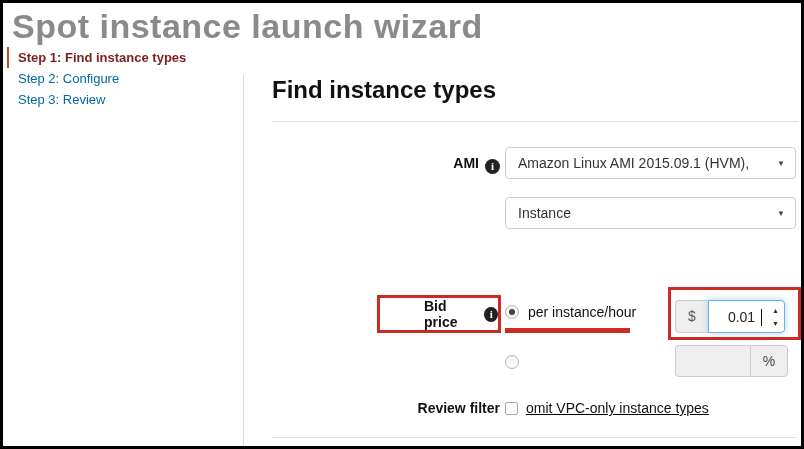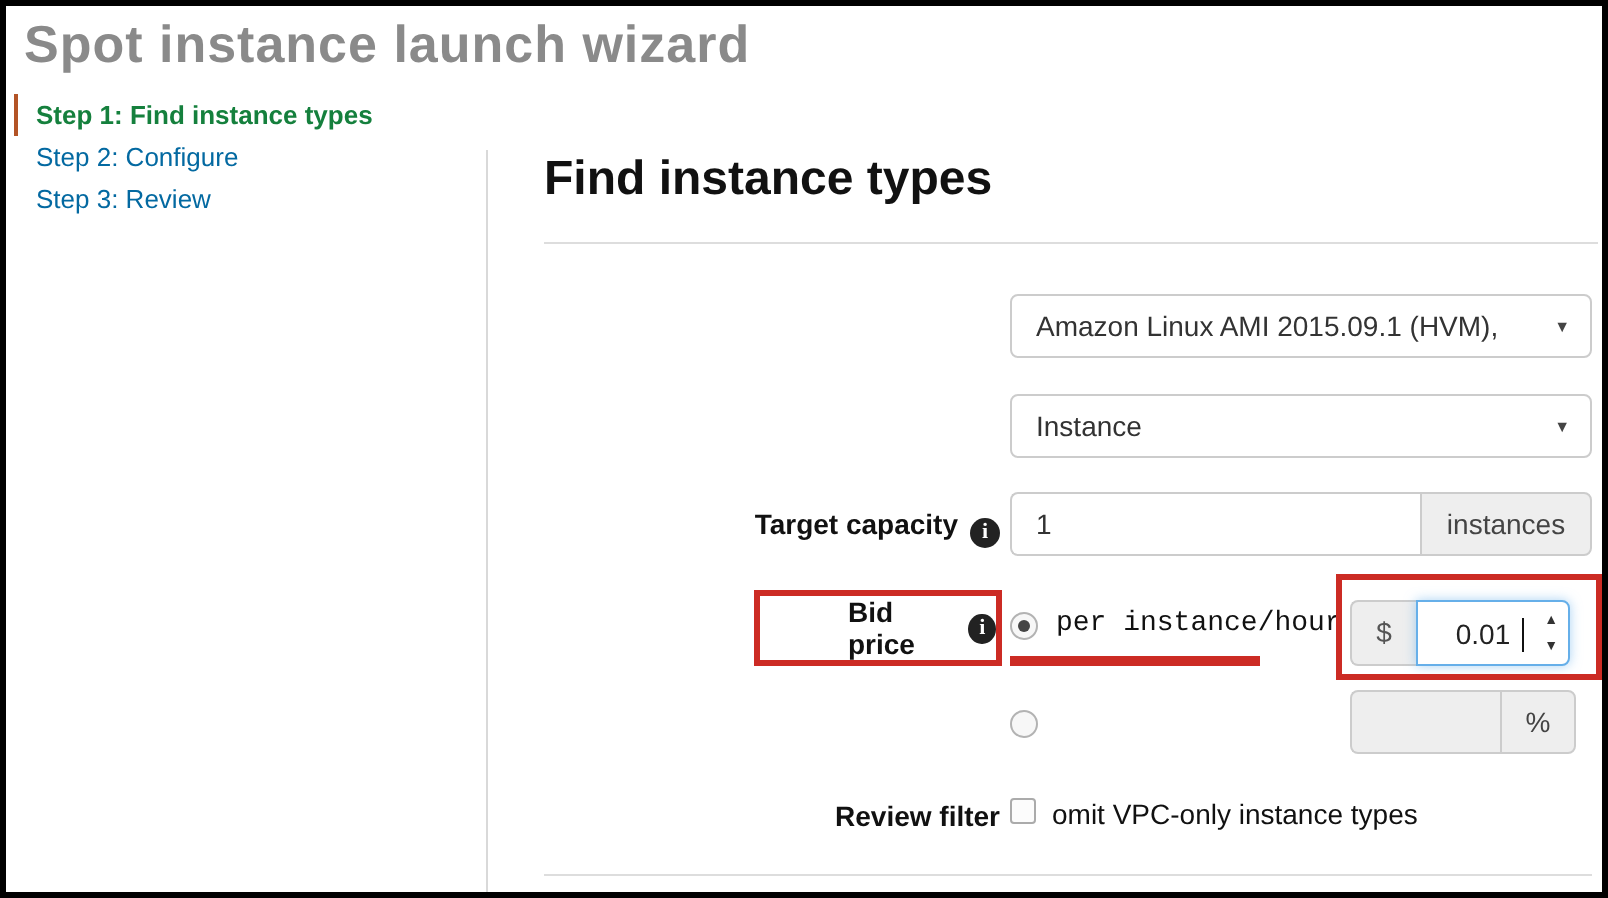--- a/index.html
+++ b/index.html
@@ -7,27 +7,27 @@
   body { font-family:"Liberation Sans", sans-serif; }
 
   .frame {
     position:relative; width:804px; height:449px;
     border:3px solid #000; background:#fff; overflow:hidden;
   }
 
   
   .page-title {
     position:absolute; left:9px; top:4px;
-    font-size:26px; font-weight:bold; color:#8a8a8a; letter-spacing:.5px;
+    font-size:34px; font-weight:bold; color:#8a8a8a; letter-spacing:.5px;
   }
   .steps { position:absolute; left:4px; top:44px; font-size:13px; }
   .step { line-height:21px; white-space:nowrap; cursor:pointer; }
   .step.active {
     border-left:2px solid #b35426; padding-left:9px;
-    font-weight:bold; color:#15803d;
+    font-weight:bold; color:#7f1d1d;
   }
   .step.link { padding-left:11px; color:#0369a1; }
 
   .vdivider {
     position:absolute; left:240px; top:72px; width:1px; height:371px;
     background:#d9d9d9;
   }
 
   
   .main-heading {
@@ -79,21 +79,21 @@
 
   
   .redbox { position:absolute; border:3px solid #cc2b24; }
   .label-box {
     left:374px; top:292px; width:124px; height:38px;
     display:flex; align-items:center; justify-content:center;
   }
   .label-box .blabel { font-size:14px; font-weight:bold; color:#111;margin-left:44px; }
   .price-box { left:665px; top:284px; width:133px; height:53px; }
 
-  .radio-row { position:absolute; display:flex; align-items:flex-end;font-family:Liberation Mono, monospace; }
+  .radio-row { position:absolute; display:flex; align-items:center; }
   .radio {
     width:14px; height:14px; border:1px solid #b3b3b3; border-radius:50%;
     background:#f7f7f7; display:inline-flex; align-items:center;
     justify-content:center; cursor:pointer; flex:0 0 auto;
   }
   .radio .dot { width:6px; height:6px; border-radius:50%; background:#444; }
   .rlabel { font-size:14px; color:#111; margin-left:9px; white-space:nowrap; }
 
   .red-underline {
     position:absolute; left:502px; top:325px; width:125px; height:5px;
@@ -127,21 +127,21 @@
   .pct-input {
     width:75px; height:32px; background:#eee; border:1px solid #ccc;
     border-right:0; border-radius:4px 0 0 4px;
   }
   .addon-pct { width:38px; border-radius:0 4px 4px 0; }
 
   
   .net-row { position:absolute; left:269px; top:396px; width:527px; height:18px; }
   .net-row .flabel { line-height:18px; }
   .net-control {
-    position:absolute; left:233px; top:0; display:flex; align-items:flex-start; height:18px;
+    position:absolute; left:233px; top:0; display:flex; align-items:center; height:18px;text-decoration:underline;
   }
   .checkbox {
     width:13px; height:13px; border:1px solid #ababab; border-radius:2px;
     background:#fcfcfc; cursor:pointer; flex:0 0 auto;
   }
   .cblabel { font-size:14px; color:#111; margin-left:8px; white-space:nowrap; }
 </style>
 </head>
 <body>
 
@@ -154,48 +154,40 @@
     <div class="step link">Step 2: Configure</div>
     <div class="step link">Step 3: Review</div>
   </nav>
 
   <div class="vdivider"></div>
 
   <div class="main-heading">Find instance types</div>
   <div class="hrule hr-top"></div>
 
   <div class="row" style="top:144px">
+    <div class="flabel">
+      <span>AMI</span><span class="info">i</span>
+    </div>
     <div class="fcontrol">
       <div class="select-box">
         <span>Amazon Linux AMI 2015.09.1 (HVM),</span>
         <span class="sel-caret">▼</span>
       </div>
     </div>
   </div>
 
   <div class="row" style="top:194px">
     <div class="fcontrol">
       <div class="select-box">
         <span>Instance</span>
         <span class="sel-caret">▼</span>
       </div>
     </div>
   </div>
 
-  <div class="row" style="top:243px">
-    <div class="flabel">
-      <span>Target capacity</span><span class="info">i</span>
-    </div>
-    <div class="fcontrol">
-      <div class="igroup">
-        <input class="tinput" value="1" style="">
-        <div class="addon addon-instances">instances</div>
-      </div>
-    </div>
-  </div>
 
   <div class="redbox label-box">
     <span class="blabel">Bid price</span>
       <span class="info">i</span>
   </div>
 
   <div class="radio-row" style="left:502px; top:301px">
     <span class="radio">
         <span class="dot"></span>
       </span>

